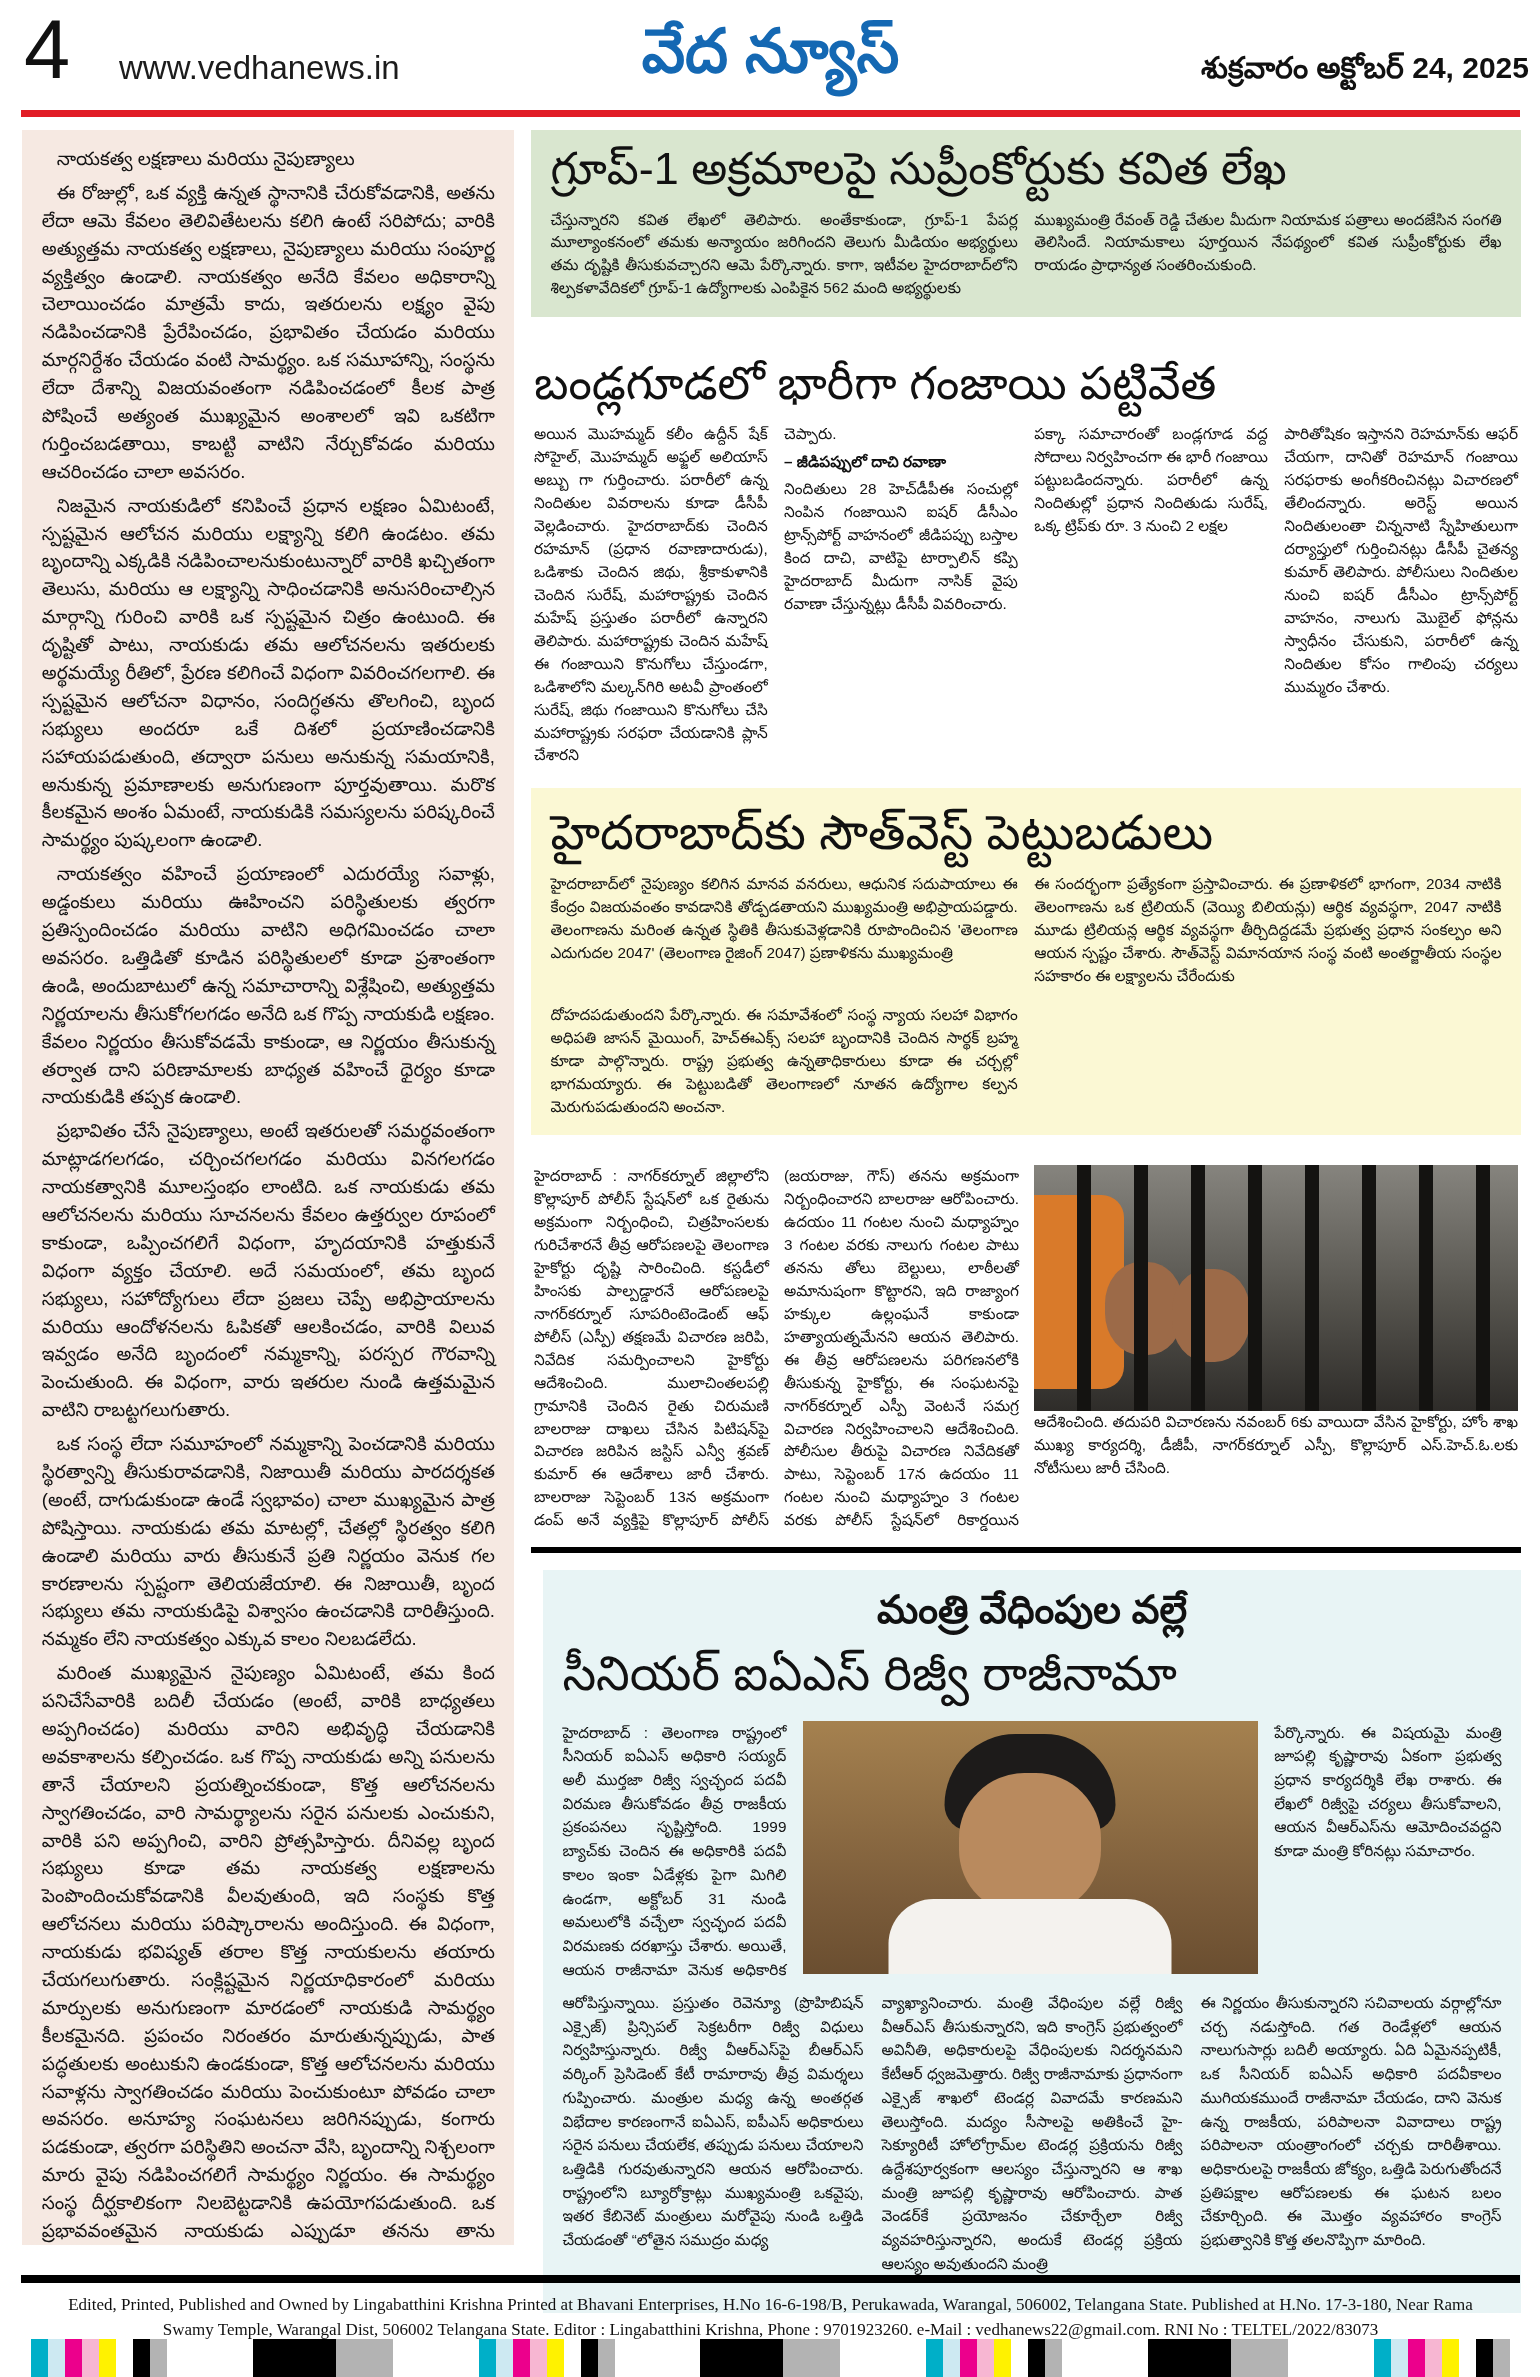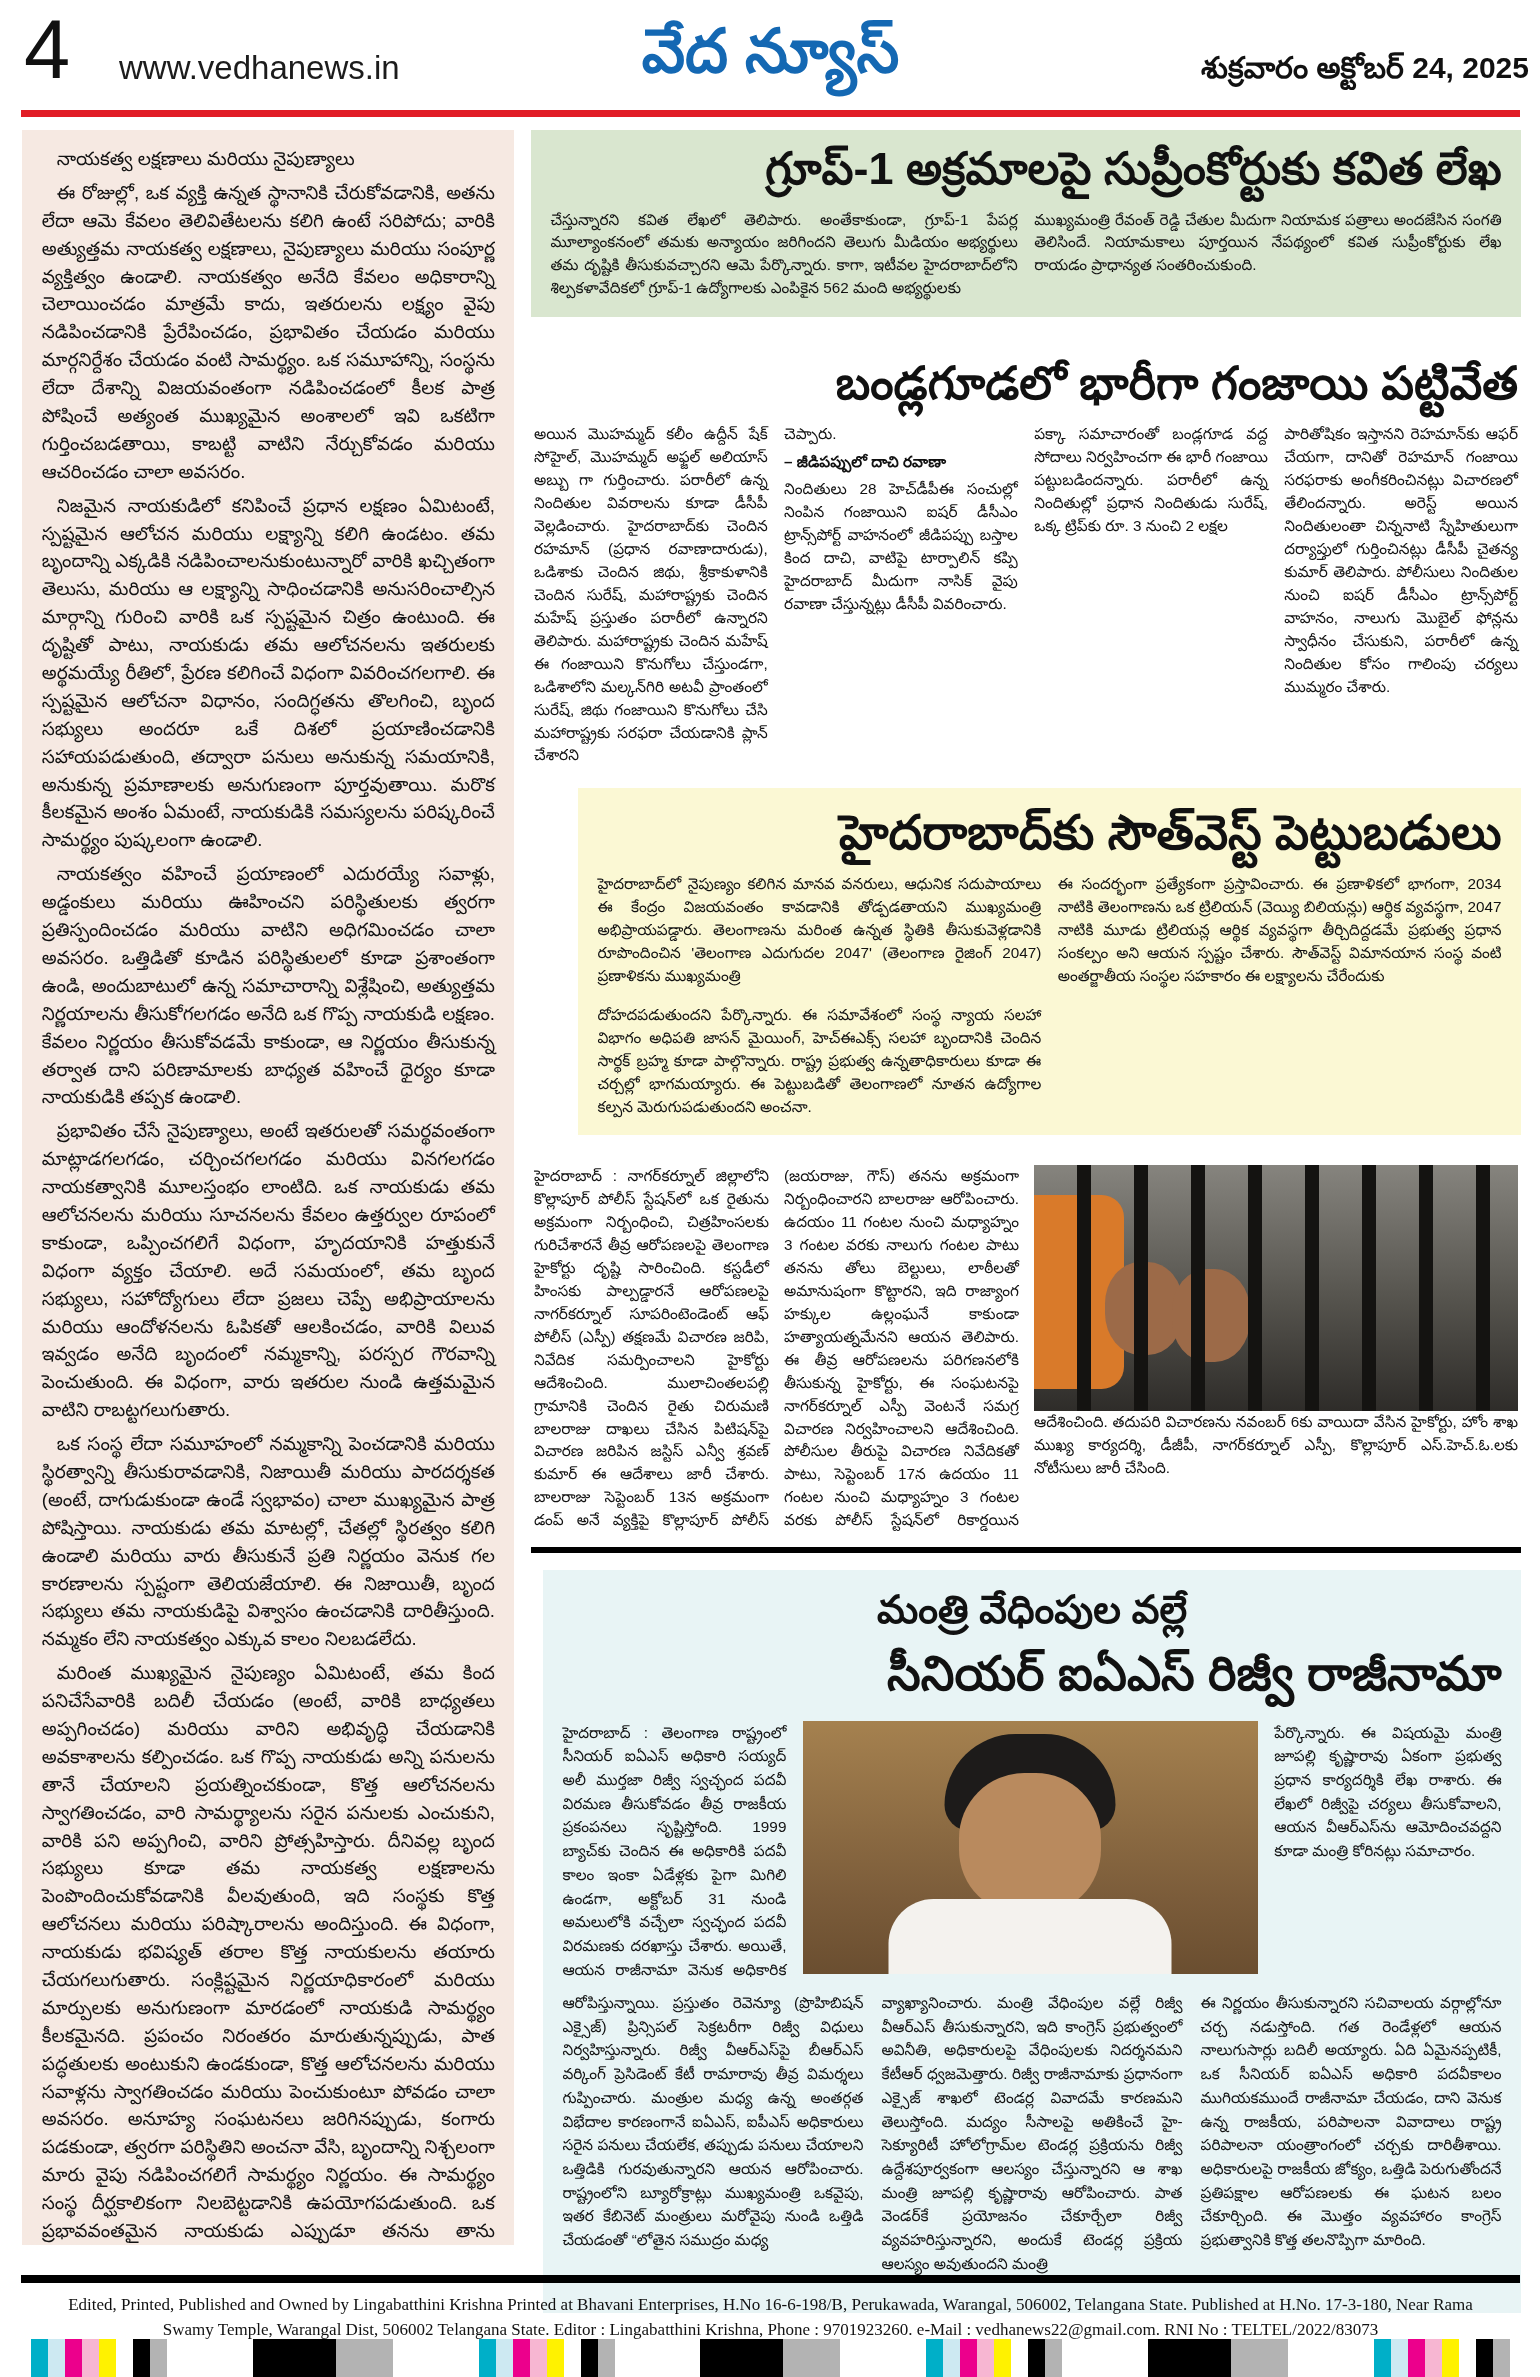--- a/index.html
+++ b/index.html
@@ -14,31 +14,31 @@
   .masthead{position:absolute;left:50%;transform:translateX(-50%);top:16.4px;font-size:61px;font-weight:bold;color:#1468b3;white-space:nowrap;}
   .issue-date{position:absolute;right:12px;top:51px;font-size:30px;font-weight:bold;white-space:nowrap;}
   .red-rule{position:absolute;top:110px;left:21px;right:21px;height:6.7px;background:#e11d26;}
   
   .editorial{position:absolute;left:22.4px;top:130px;width:492px;height:2115px;background:#f6e9e2;padding:15px 19.4px;box-sizing:border-box;overflow:hidden;}
   .editorial h1{font-size:69px;font-weight:bold;text-align:center;margin:4.5px 0 25px 0;line-height:1.05;}
   .editorial p{font-size:18.6px;line-height:1.5;text-align:justify;margin:0 0 6px 0;text-indent:15px;}
   
   .rightcol{position:absolute;left:531px;top:130px;width:990px;}
   .sec{box-sizing:border-box;overflow:hidden;}
-  .headline{font-weight:bold;text-align:right;line-height:1.15;margin:0;}
+  .headline{font-weight:normal;text-align:left;line-height:1.15;margin:0;}
   .cols{display:grid;gap:16.4px;margin-top:13.4px;}
   .cols p{font-size:15.3px;line-height:1.5;text-align:justify;margin:0;}
   .sec-kavitha{background:#d9e6cf;padding:13.4px 19.4px 16.4px 19.4px;}
   .sec-kavitha .headline{font-size:45px;}
   .sec-kavitha .cols{grid-template-columns:1fr 1fr;}
   .sec-ganja{padding:19.4px 3px 4.5px 3px;}
   .sec-ganja .headline{font-size:46px;margin-top:21px;}
   .sec-ganja .cols{grid-template-columns:repeat(4,1fr);}
   .subhead{font-weight:bold;display:block;margin:4.5px 0;}
-  .sec-southwest{background:#fbf8d4;padding:16.4px 19.4px;margin-top:16.4px;margin-left:47px;}
+  .sec-southwest{background:#fbf8d4;padding:16.4px 19.4px;margin-top:16.4px;}
   .sec-southwest .headline{font-size:48px;}
   .sec-southwest .cols{grid-template-columns:repeat(2,1fr);}
   .sec-kollapur{padding:16.4px 3px 0 3px;}
   .sec-kollapur .headline{font-size:42px;}
   .kollapur-body{display:grid;grid-template-columns:235px 235px 1fr;gap:15px;margin-top:13.4px;height:367px;overflow:hidden;}
   .kollapur-body p{font-size:15.3px;line-height:1.5;text-align:justify;margin:0;}
   .jail-photo{position:relative;height:246px;background:linear-gradient(180deg,#86847e,#55534d 55%,#2e2c29);overflow:hidden;}
   .sleeve{position:absolute;left:-22.4px;top:30px;width:112px;height:194px;background:#d97a2a;border-radius:22.4px;}
   .fist{position:absolute;width:78px;height:93px;background:#9c6a48;border-radius:45%;}
   .fist.f1{left:71px;top:97px;}

